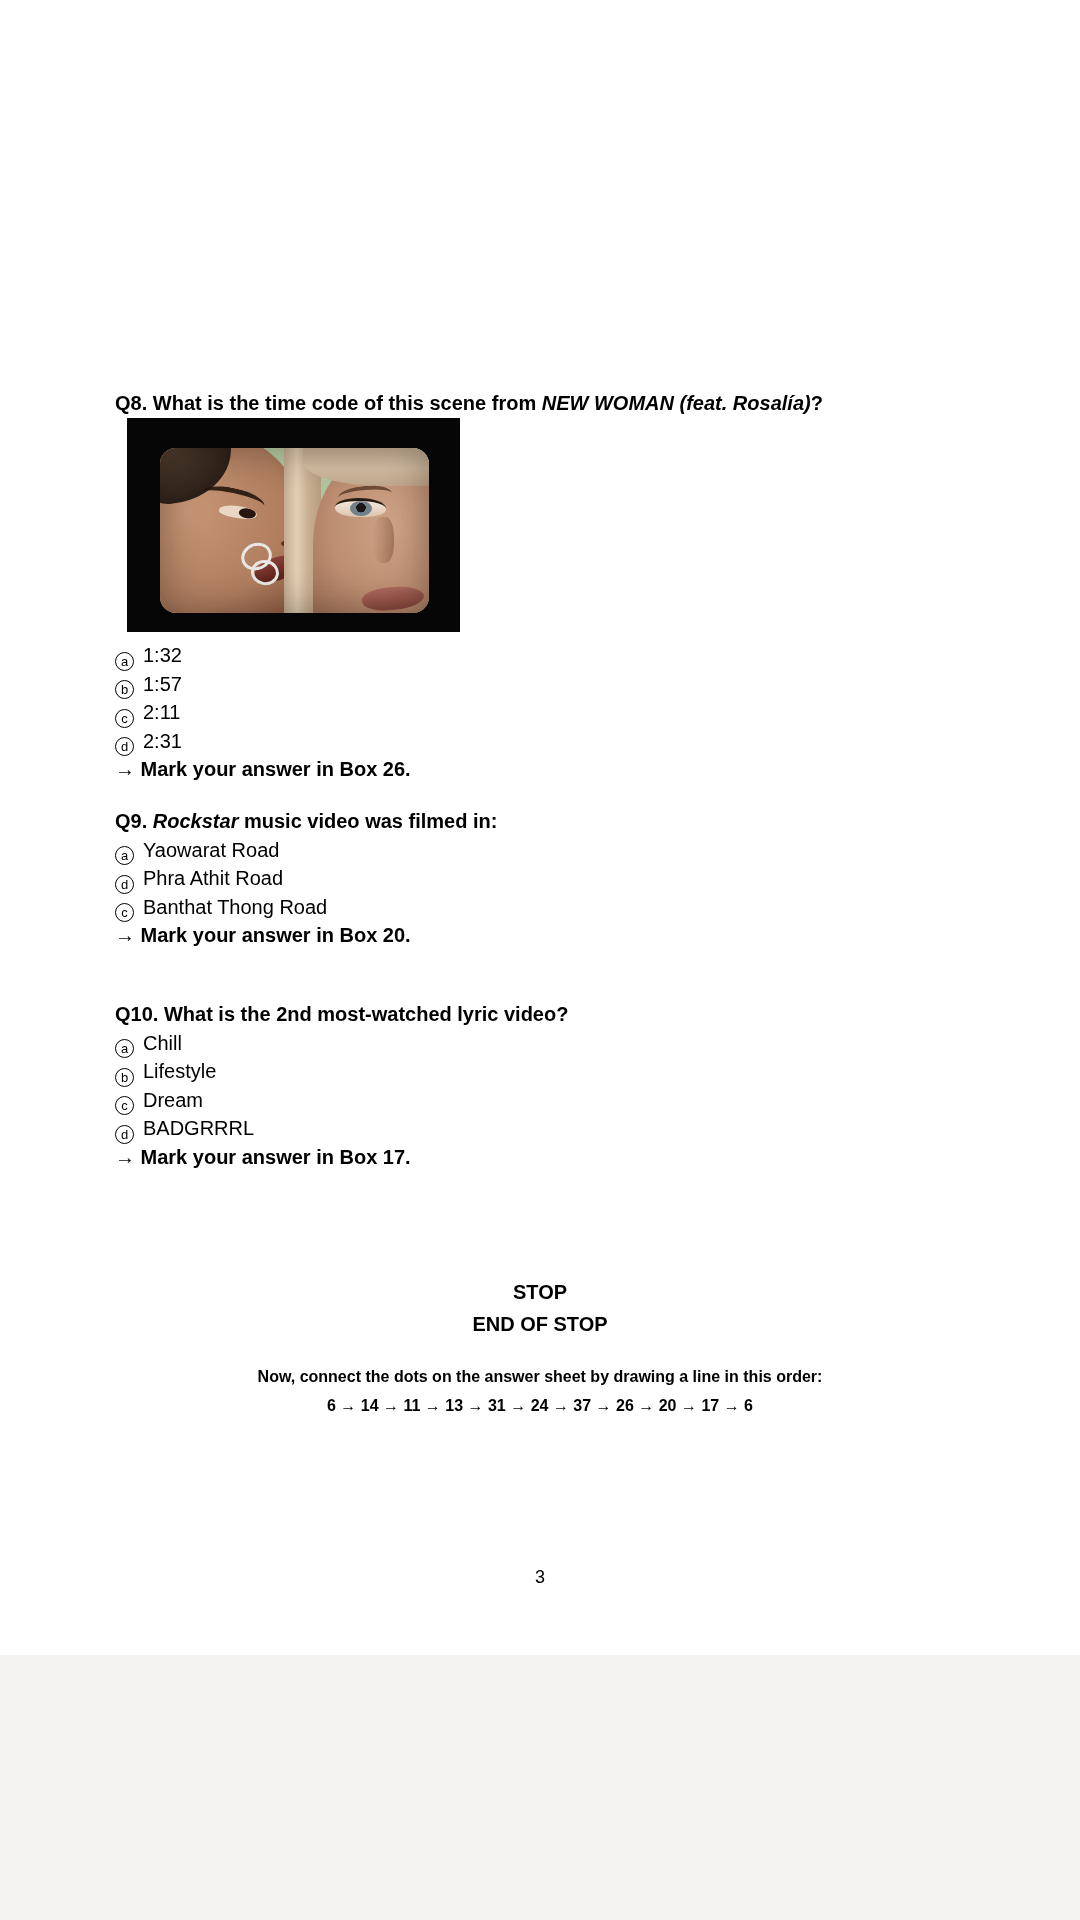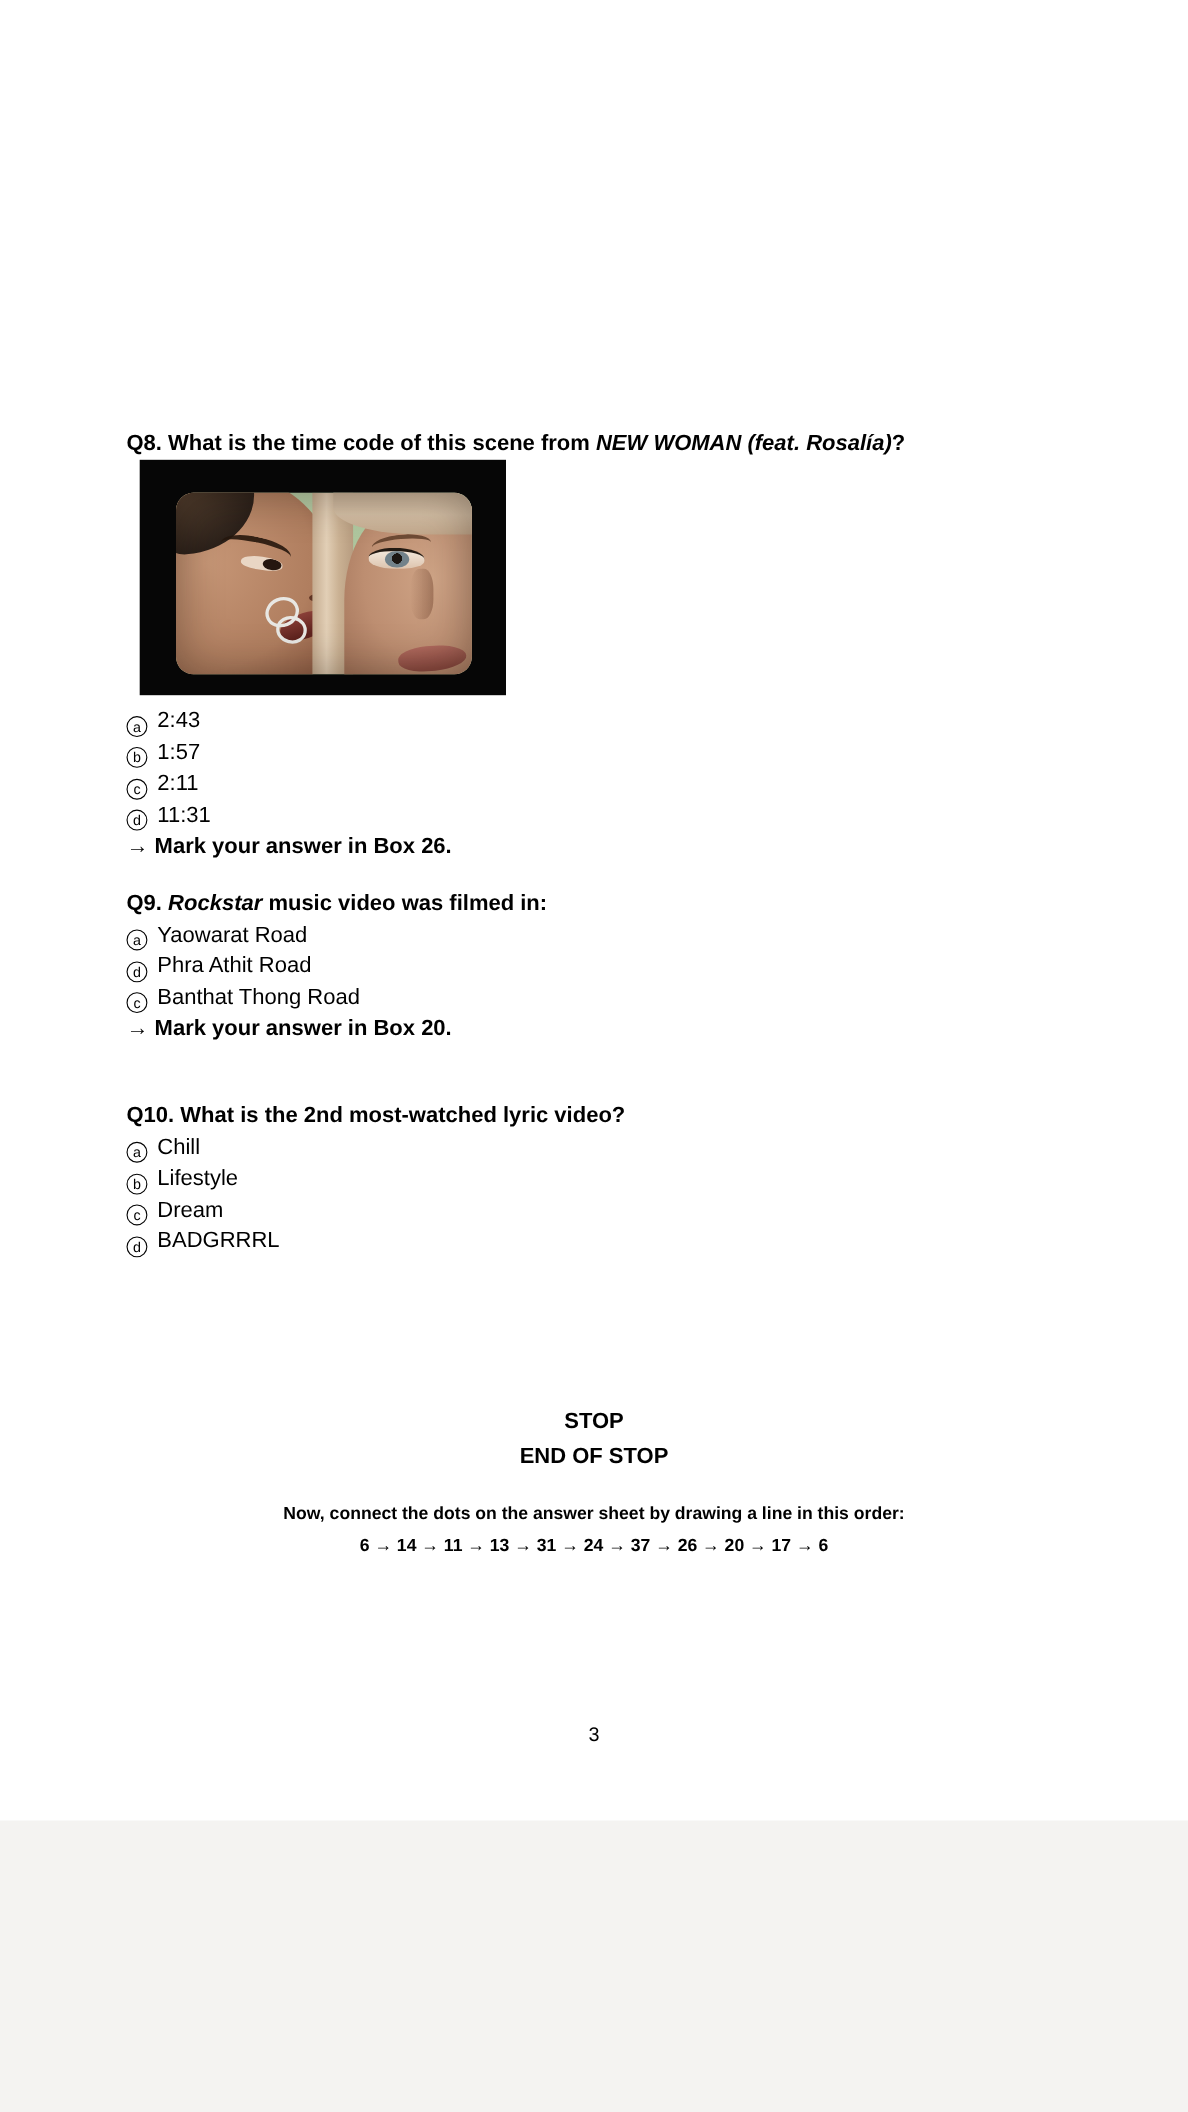--- a/index.html
+++ b/index.html
@@ -116,24 +116,24 @@
       <div class="lips-right"></div>
       <div class="chain">
         <div class="ring-1"></div>
         <div class="ring-2"></div>
       </div>
       <div class="vignette"></div>
     </div>
   </div>
 
   <div class="qblock" id="q8-options">
-    <div class="opt"><span class="circ">a</span><span>2:43</span></div>
+    <div class="opt"><span class="circ">a</span><span>1:32</span></div>
     <div class="opt"><span class="circ">b</span><span>1:57</span></div>
     <div class="opt"><span class="circ">c</span><span>2:11</span></div>
-    <div class="opt"><span class="circ">d</span><span>11:31</span></div>
+    <div class="opt"><span class="circ">d</span><span>2:31</span></div>
     <div class="mark">→ Mark your answer in Box 26.</div>
   </div>
 
   <div class="qblock" id="q9-block">
     <div class="qline">
       <span>Q9.</span><span> </span><span class="em">Rockstar</span><span> music video was filmed in:</span>
     </div>
     <div class="opt"><span class="circ">a</span><span>Yaowarat Road</span></div>
     <div class="opt"><span class="circ">d</span><span>Phra Athit Road</span></div>
     <div class="opt"><span class="circ">c</span><span>Banthat Thong Road</span></div>
@@ -141,20 +141,21 @@
   </div>
 
   <div class="qblock" id="q10-block">
     <div class="qline">
       <span>Q10.</span><span> What is the 2nd most-watched lyric video?</span><span class="em"></span><span></span>
     </div>
     <div class="opt"><span class="circ">a</span><span>Chill</span></div>
     <div class="opt"><span class="circ">b</span><span>Lifestyle</span></div>
     <div class="opt"><span class="circ">c</span><span>Dream</span></div>
     <div class="opt"><span class="circ">d</span><span>BADGRRRL</span></div>
+    <div class="mark">→ Mark your answer in Box 17.</div>
   </div>
 
   <div id="stop-block">
     <div>STOP</div>
     <div>END OF STOP</div>
   </div>
 
   <div id="connect-block">
     <div>Now, connect the dots on the answer sheet by drawing a line in this order:</div>
     <div>6 → 14 → 11 → 13 → 31 → 24 → 37 → 26 → 20 → 17 → 6</div>

